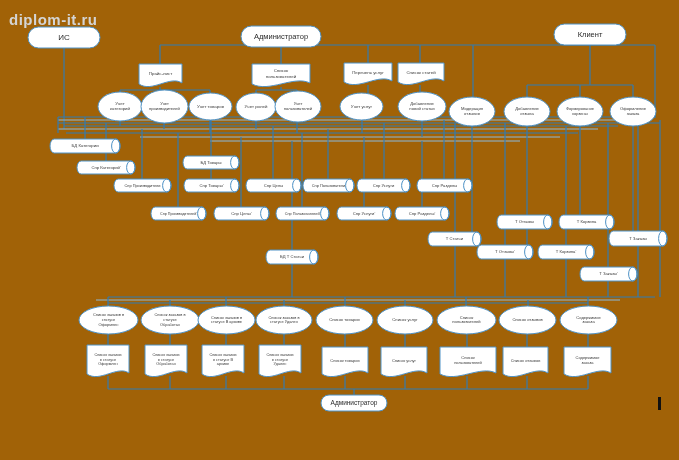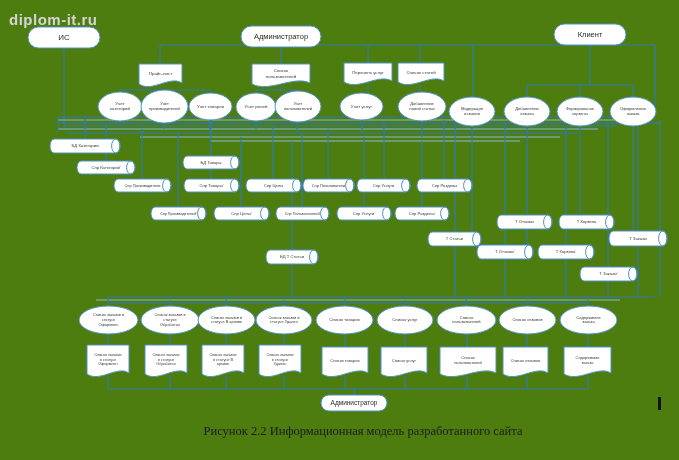--- a/index.html
+++ b/index.html
@@ -1,16 +1,16 @@
 <!DOCTYPE html>
 <html><head>
 <meta charset="utf-8">
 <style>
   html,body{margin:0;padding:0;background:#fff;}
-  #stage{position:relative;width:679px;height:460px;background:#4d7c0f;overflow:hidden;
+  #stage{position:relative;width:679px;height:460px;background:#a16207;overflow:hidden;
          font-family:"Liberation Sans",sans-serif;}
   #watermark{position:absolute;left:9px;top:11px;font-size:15px;font-weight:bold;
              color:#d4d4d4;letter-spacing:.5px;}
   #diagram-svg{position:absolute;left:0;top:0;}
   #caption{position:absolute;left:47px;top:424px;width:632px;text-align:center;
            font-family:"Liberation Serif",serif;font-size:12.5px;color:#1c1c1c;}
   #cursor-bar{position:absolute;left:658px;top:397px;width:3px;height:13px;background:#111;}
   .nlabel{fill:#3a3a3a;}
   .term-label{fill:#2b2b2b;}
 </style>
@@ -374,15 +374,14 @@
       </g>
       <g>
         <path d="M 503 347 H 548 V 373 C 535.4 365 516.5 383 503 374 Z" fill="#ffffff" stroke="#4e92c6" stroke-width="1"></path>
         <text x="525.5" y="360.5" text-anchor="middle" dominant-baseline="middle" font-size="4" class="nlabel"><tspan x="525.5" dy="0">Список отзывов</tspan></text>
       </g>
       <g>
         <path d="M 564 347 H 611 V 373 C 597.84 365 578.1 383 564 374 Z" fill="#ffffff" stroke="#4e92c6" stroke-width="1"></path>
         <text x="587.5" y="358.14" text-anchor="middle" dominant-baseline="middle" font-size="4" class="nlabel"><tspan x="587.5" dy="0">Содержимое</tspan><tspan x="587.5" dy="4.72">заказа</tspan></text>
       </g>
     </svg>
-  <div id="caption">Рисунок 2.2 Информационная модель разработанного сайта</div>
   <div id="cursor-bar"></div>
 </div>
 
 </body></html>

